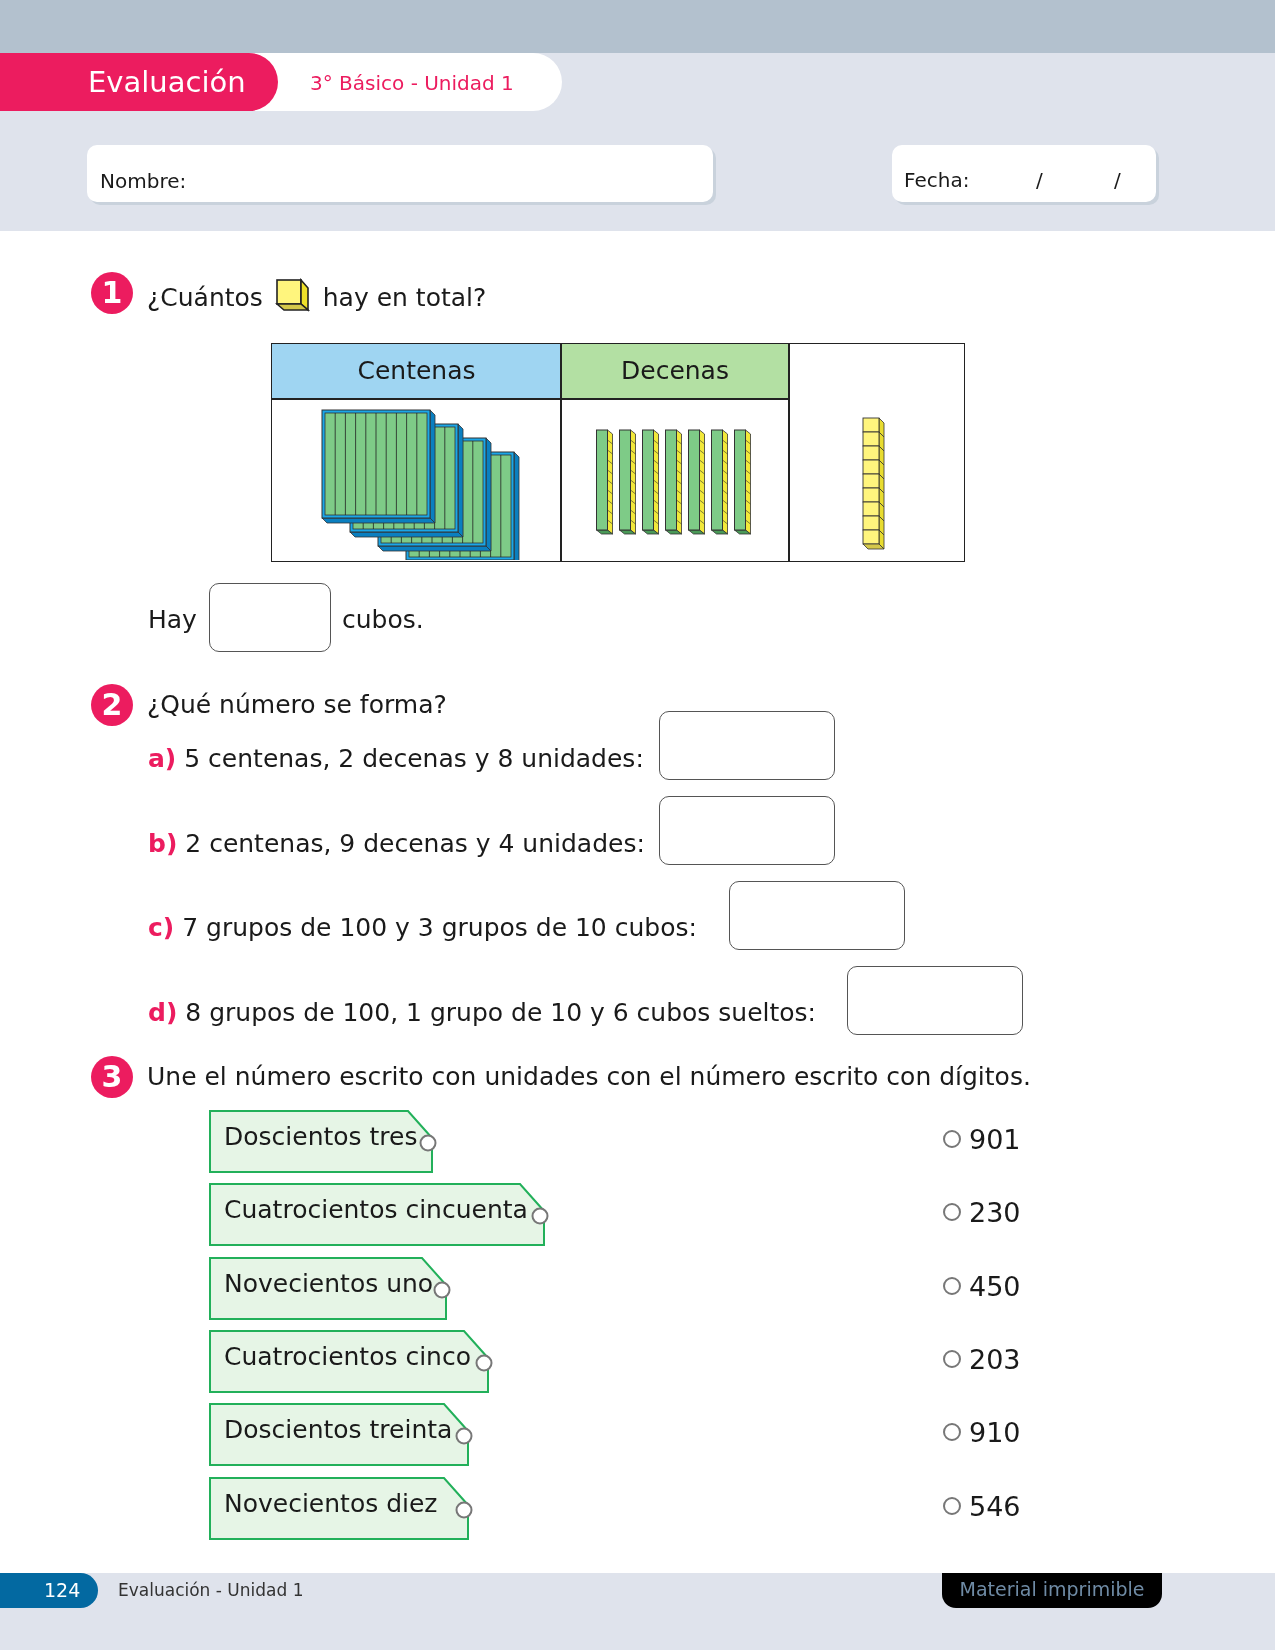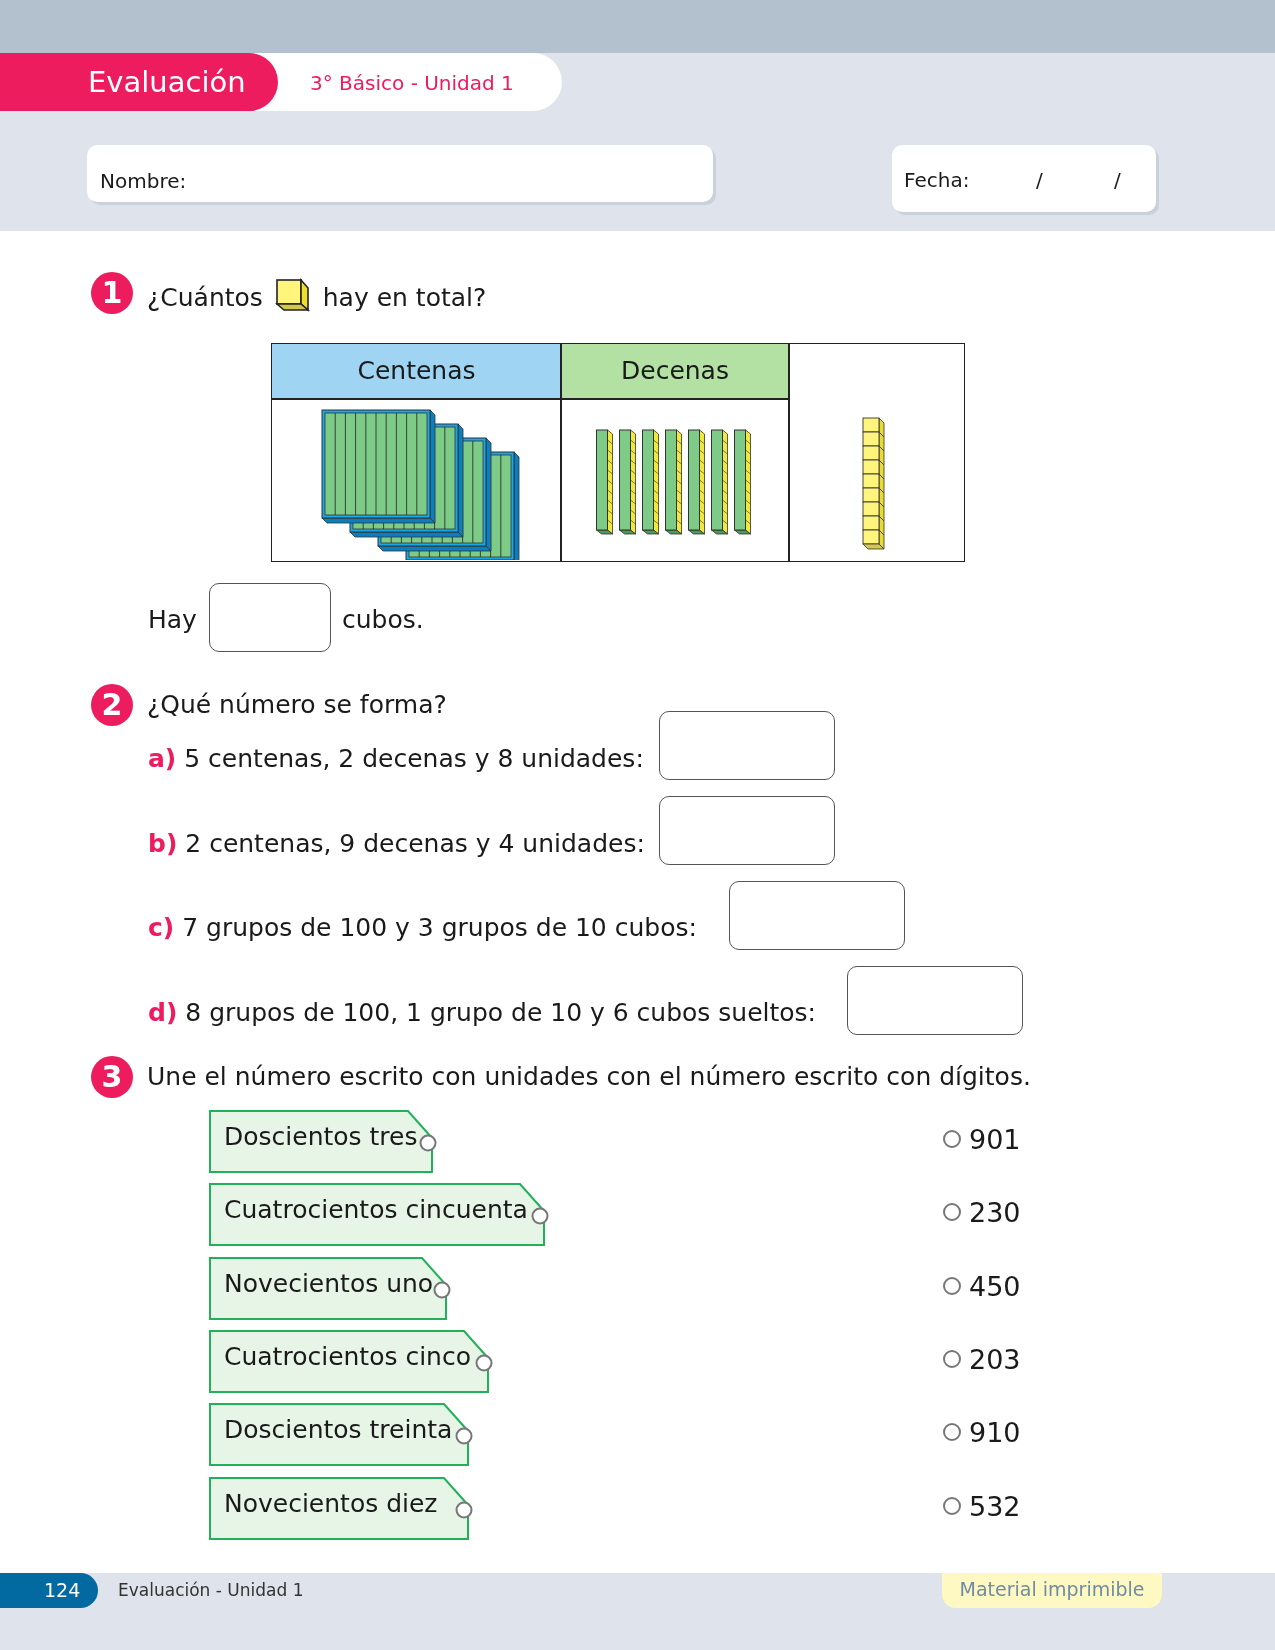--- a/index.html
+++ b/index.html
@@ -32,36 +32,36 @@
   .tag svg { position:absolute; left:0; top:0; overflow:visible; }
   .tag-label { position:absolute; left:15px; top:12px; font-size:25px; white-space:nowrap; }
   .num-opt { position:absolute; left:943px; font-size:27px; }
   .num-opt .dot { display:inline-block; width:14px; height:14px; border:2px solid #777; border-radius:50%;
                   vertical-align:middle; margin-right:8px; position:relative; top:-3px; }
   
   .footband { left:0; top:1573px; width:1275px; height:77px; background:#dfe3ec; }
   .pagepill { left:0; top:1573px; width:98px; height:35px; background:#0369a1; border-radius:0 18px 18px 0;
               color:#fff; font-size:19px; line-height:35px; box-sizing:border-box; padding-left:44px; }
   .foottext { left:118px; top:1573px; line-height:35px; font-size:17px; color:#333; }
-  .matpill { left:942px; top:1573px; width:220px; height:35px; background:#fef9c3; border-radius:0 0 14px 14px;
+  .matpill { left:942px; top:1573px; width:220px; height:35px; background:#000000; border-radius:0 0 14px 14px;
              color:#6f8ba5; font-size:19px; text-align:center; line-height:32px; }
 </style>
 </head>
 <body>
 
 <div class="abs topband"></div>
 <div class="abs headband"></div>
 <div class="abs title-pill"></div>
 <div class="abs title-red">Evaluación</div>
 <div class="abs subtitle">3° Básico - Unidad 1</div>
 
 <div class="abs field" style="left:87px;top:145px;width:626px;height:57px;">
   <span class="abs field-label" style="left:13px;top:24px;">Nombre:</span>
 </div>
-<div class="abs field" style="left:892px;top:145px;width:264px;height:67px;">
+<div class="abs field" style="left:892px;top:145px;width:264px;height:57px;">
   <span class="abs field-label" style="left:12px;top:23px;">Fecha:</span>
   <span class="abs field-label" style="left:144px;top:23px;">/</span>
   <span class="abs field-label" style="left:222px;top:23px;">/</span>
 </div>
 
 <div class="abs qnum" style="left:91px;top:272px;">1</div>
 <div class="abs qtext" style="left:147px;top:278px;">
   <span>¿Cuántos</span>
   <span style="display:inline-block;vertical-align:-6px;margin:0 4px;">
     <svg width="36" height="34" viewBox="0 0 36 34">
@@ -364,19 +364,19 @@
       </svg>
       <span class="tag-label">Novecientos diez</span>
     </div>
   </div>
 <div id="digits">
     <div class="num-opt" style="top: 1124px;"><span class="dot"></span><span>901</span></div>
     <div class="num-opt" style="top: 1197px;"><span class="dot"></span><span>230</span></div>
     <div class="num-opt" style="top: 1271px;"><span class="dot"></span><span>450</span></div>
     <div class="num-opt" style="top: 1344px;"><span class="dot"></span><span>203</span></div>
     <div class="num-opt" style="top: 1417px;"><span class="dot"></span><span>910</span></div>
-    <div class="num-opt" style="top: 1491px;"><span class="dot"></span><span>532</span></div>
+    <div class="num-opt" style="top: 1491px;"><span class="dot"></span><span>546</span></div>
   </div>
 
 <div class="abs footband"></div>
 <div class="abs pagepill">124</div>
 <div class="abs foottext">Evaluación - Unidad 1</div>
 <div class="abs matpill">Material imprimible</div>
 
 </body></html>

